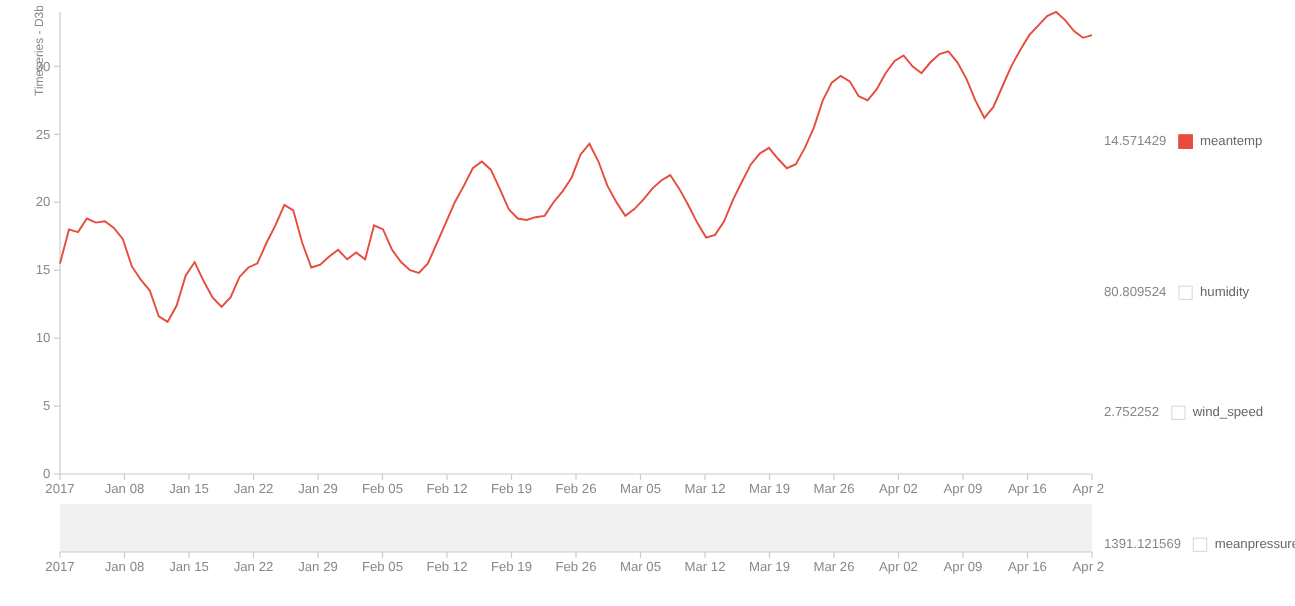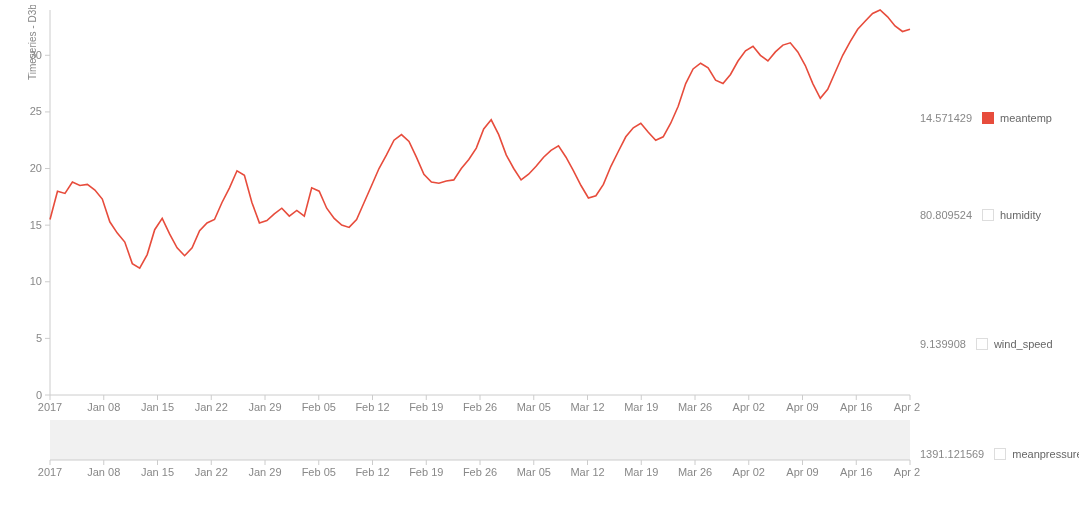--- a/index.html
+++ b/index.html
@@ -128,27 +128,27 @@
       <path id="line" fill="none" stroke="#e74c3c" stroke-width="1.6" d="M0.0,209.5L7.5,181.2L15.0,183.4L22.4,172.1L29.9,175.5L37.4,174.4L44.9,180.0L52.3,189.1L59.8,211.8L67.3,223.1L74.8,232.1L82.3,253.6L89.7,258.2L97.2,244.6L104.7,219.7L112.2,208.4L119.7,224.2L127.1,237.8L134.6,245.7L142.1,237.8L149.6,220.8L157.0,212.9L164.5,209.5L172.0,192.5L179.5,177.8L187.0,160.8L194.4,165.3L201.9,192.5L209.4,212.9L216.9,210.6L224.3,203.8L231.8,198.2L239.3,206.1L246.8,200.4L254.3,206.1L261.7,177.8L269.2,181.2L276.7,198.2L284.2,208.4L291.7,215.1L299.1,217.4L306.6,209.5L314.1,192.5L321.6,175.5L329.0,158.5L336.5,144.9L344.0,130.2L351.5,124.6L359.0,131.4L366.4,147.2L373.9,164.2L381.4,172.1L388.9,173.3L396.3,171.0L403.8,169.9L411.3,158.5L418.8,149.5L426.3,138.1L433.7,118.9L441.2,109.8L448.7,124.6L456.2,144.9L463.7,158.5L471.1,169.9L478.6,164.2L486.1,156.3L493.6,147.2L501.0,140.4L508.5,135.9L516.0,147.2L523.5,160.8L531.0,175.5L538.4,188.0L545.9,185.7L553.4,174.4L560.9,156.3L568.3,141.5L575.8,126.8L583.3,117.8L590.8,113.2L598.3,122.3L605.7,130.2L613.2,126.8L620.7,113.2L628.2,96.3L635.7,73.6L643.1,58.9L650.6,53.2L658.1,57.8L665.6,70.2L673.0,73.6L680.5,64.5L688.0,51.0L695.5,40.8L703.0,36.2L710.4,45.3L717.9,51.0L725.4,41.9L732.9,35.1L740.3,32.8L747.8,41.9L755.3,55.5L762.8,73.6L770.3,88.3L777.7,79.3L785.2,62.3L792.7,45.3L800.2,31.7L807.7,19.3L815.1,11.3L822.6,3.4L830.1,0.0L837.6,6.8L845.0,15.9L852.5,21.5L860.0,19.3"></path>
     </g>
   </svg>
 
   <div class="legend">
     <div class="legend-item" style="top:112px">
       <span class="legend-val">14.571429</span>
       <span class="swatch sw-red"></span>
       <span>meantemp</span>
     </div>
-    <div class="legend-item" style="top:209px">
+    <div class="legend-item" style="top:238px">
       <span class="legend-val">80.809524</span>
       <span class="swatch"></span>
       <span>humidity</span>
     </div>
     <div class="legend-item" style="top:338px">
-      <span class="legend-val">9.139908</span>
+      <span class="legend-val">2.752252</span>
       <span class="swatch"></span>
       <span>wind_speed</span>
     </div>
     <div class="legend-item" style="top:448px">
       <span class="legend-val">1391.121569</span>
       <span class="swatch"></span>
       <span>meanpressure</span>
     </div>
   </div>
 

